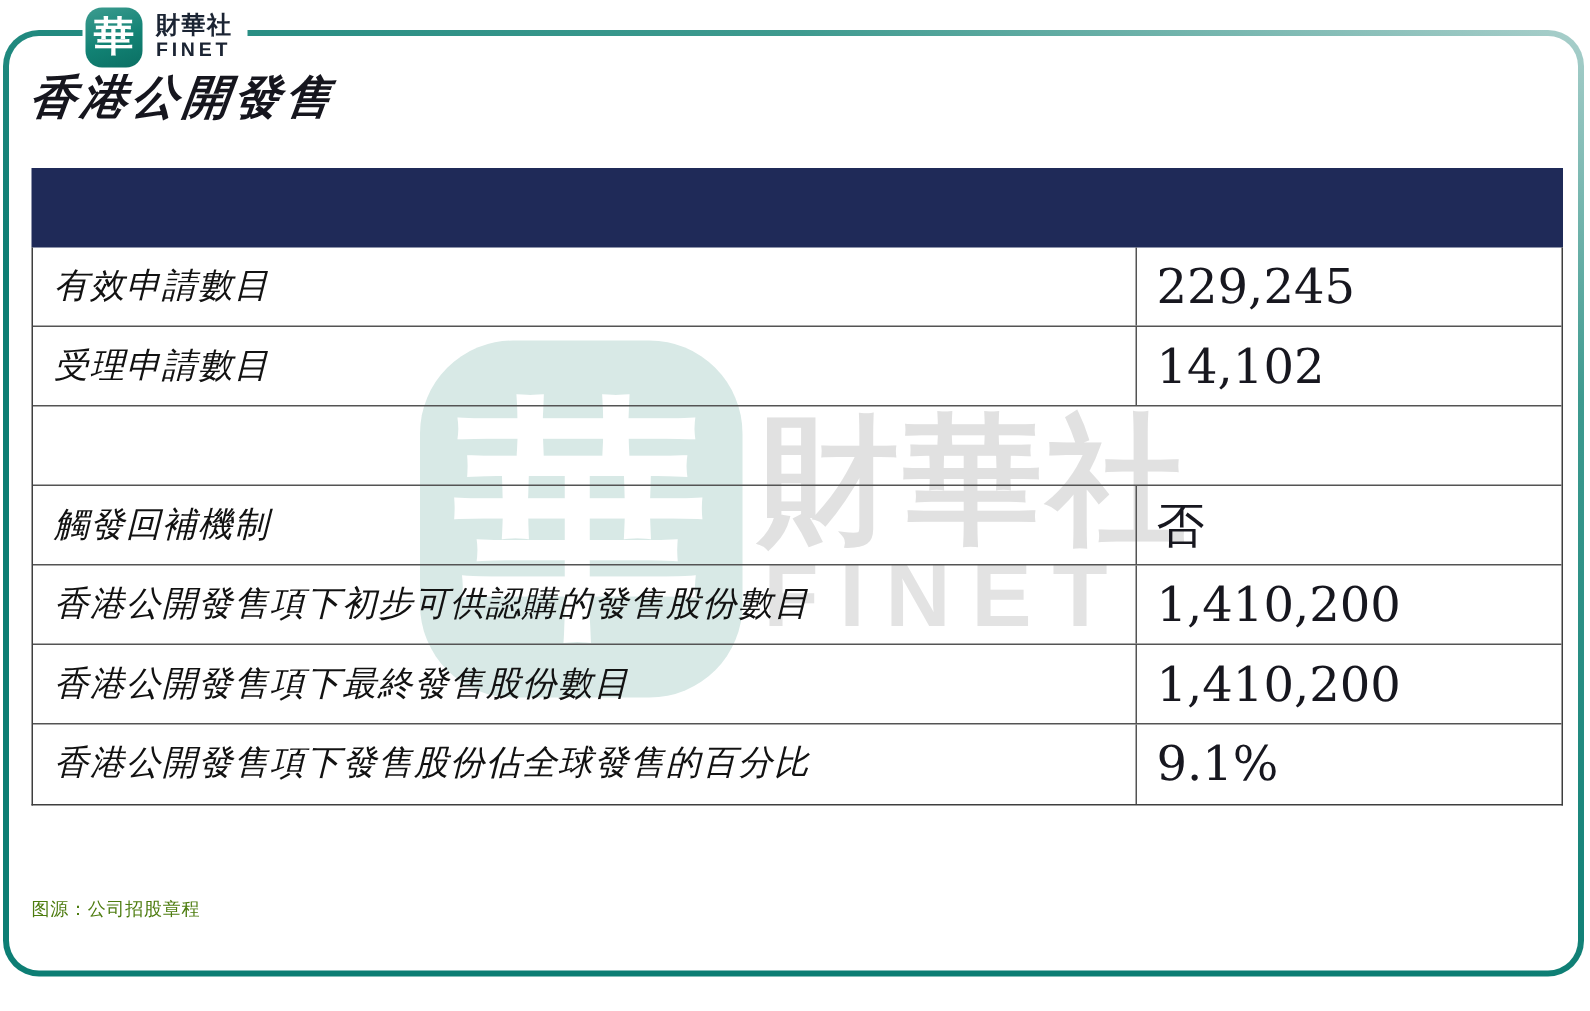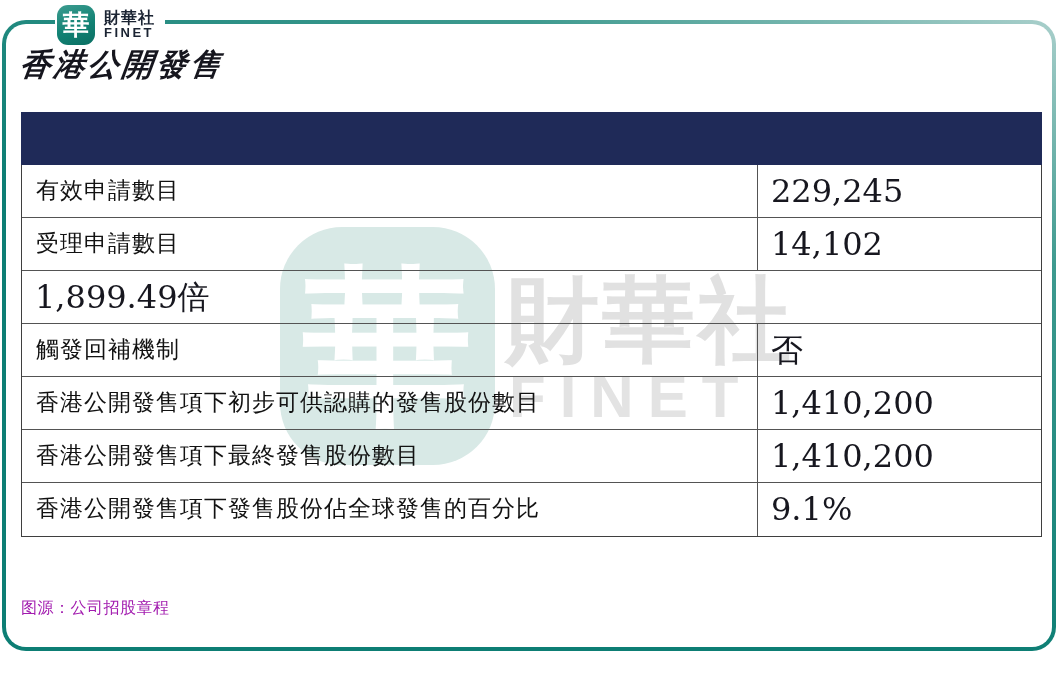--- a/index.html
+++ b/index.html
@@ -60,32 +60,32 @@
 
   
   .doc-table { position: absolute; left: 21px; top: 112px; width: 1021px; z-index: 4; }
   .thead { height: 53px; background: #1f2a58; }
   .tbody { border: 1px solid #3f3f3f; border-top: none; }
   .trow { display: flex; height: 53px; border-bottom: 1px solid #545454; background: transparent; }
   .trow:last-child { border-bottom: none; }
   .cell-label {
     flex: 0 0 736px; padding-left: 14px; border-right: 1px solid #545454;
     font-size: 23px; color: #121212; line-height: 51px;
-    letter-spacing: 1px; white-space: nowrap; overflow: hidden;
+    letter-spacing: 1px; white-space: nowrap; overflow: hidden; font-style: italic;
   }
   .cell-value {
     flex: 1; padding-left: 13px;
     font-family: "DejaVu Serif", "Liberation Serif", serif;
     font-size: 32px; color: #17171f; line-height: 52px; white-space: nowrap;
   }
 
   
   .source-note {
     position: absolute; left: 21px; top: 598px; z-index: 4;
-    font-size: 16px; color: #a21caf; letter-spacing: 0.5px;
+    font-size: 12px; color: #4d7c0f; letter-spacing: 0.5px;
   }
 </style>
 </head>
 <body>
 
 <div class="frame">
   <div class="frame-inner"></div>
 </div>
 
 <div class="watermark wm-badge">華</div>
@@ -110,21 +110,20 @@
 
     <div class="trow">
       <div class="cell-label">有效申請數目</div>
       <div class="cell-value">229,245</div>
     </div>
     <div class="trow">
       <div class="cell-label">受理申請數目</div>
       <div class="cell-value">14,102</div>
     </div>
     <div class="trow">
-      <div class="cell-value">1,899.49倍</div>
     </div>
     <div class="trow">
       <div class="cell-label">觸發回補機制</div>
       <div class="cell-value">否</div>
     </div>
     <div class="trow">
       <div class="cell-label">香港公開發售項下初步可供認購的發售股份數目</div>
       <div class="cell-value">1,410,200</div>
     </div>
     <div class="trow">

